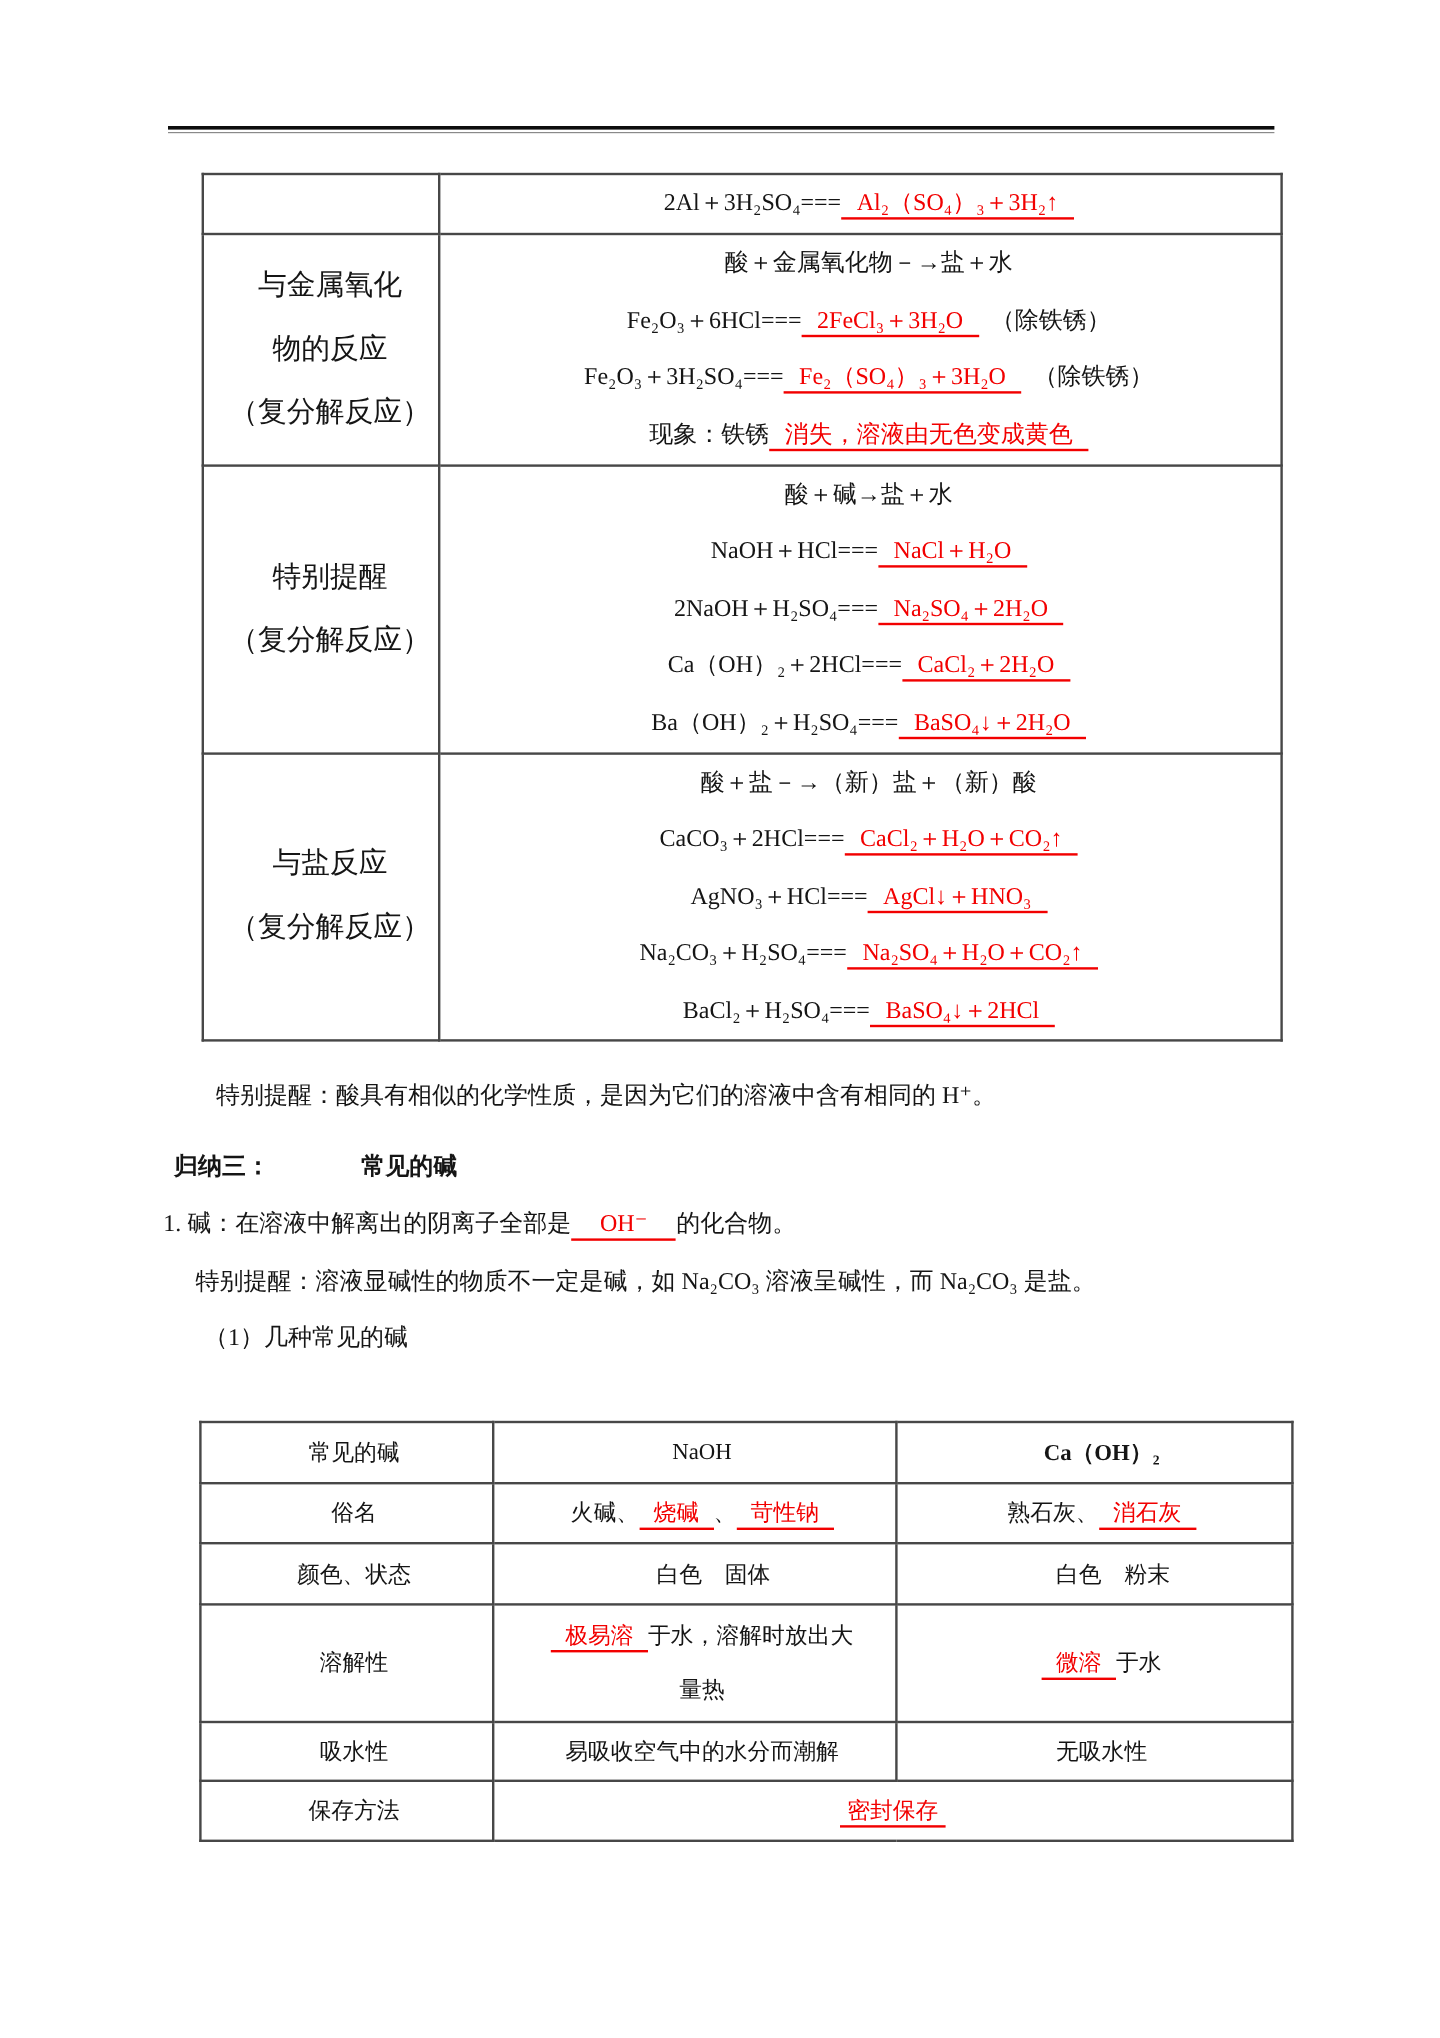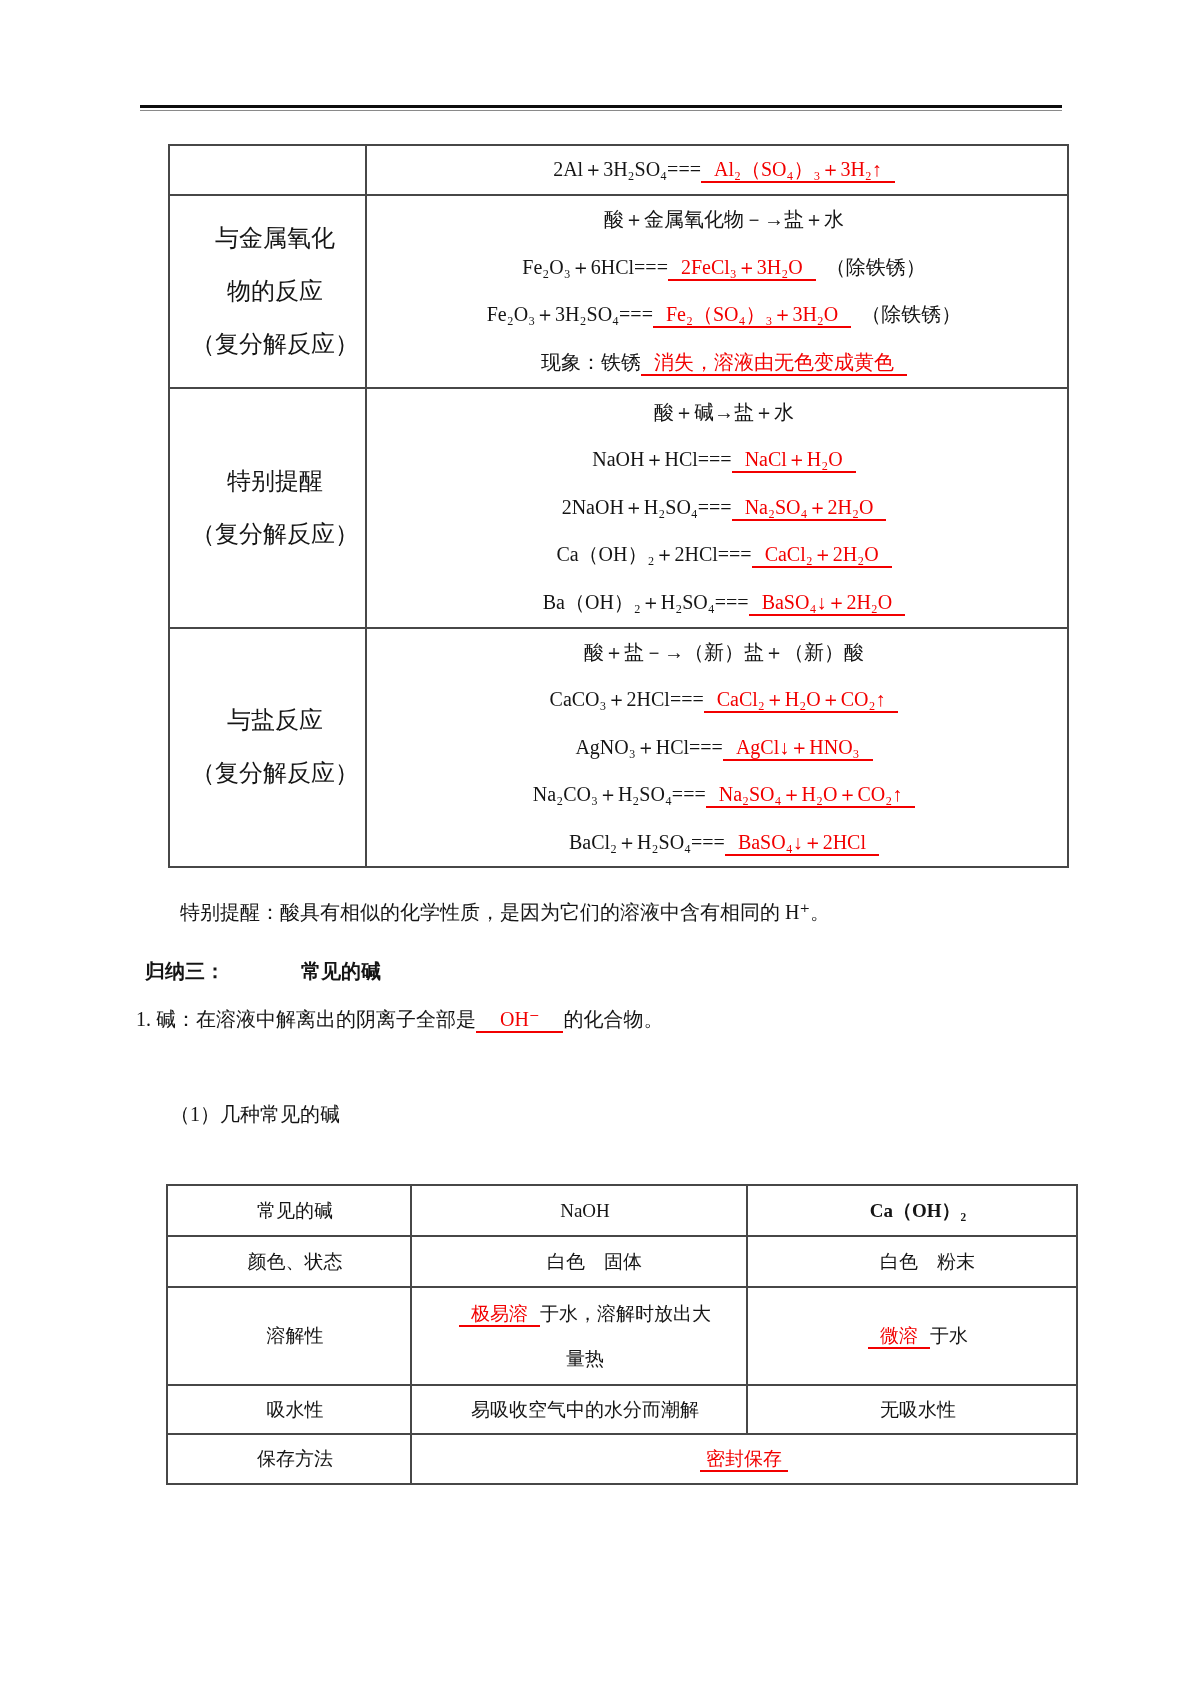--- a/index.html
+++ b/index.html
@@ -117,30 +117,36 @@
   <div class="para" style="left:180px;top:899px;">特别提醒：酸具有相似的化学性质，是因为它们的溶液中含有相同的 H⁺。</div>
 
   <div class="para heading" style="left:145px;top:958px;">
     <span>归纳三：</span><span class="gap"></span><span>常见的碱</span>
   </div>
 
   <div class="para" style="left:136px;top:1006px;">
     <span>1. 碱：在溶液中解离出的阴离子全部是</span><span class="ans" style="padding:0 24px 1px 24px;">OH⁻</span><span>的化合物。</span>
   </div>
 
+  <div class="para" style="left:163px;top:1054px;">特别提醒：溶液显碱性的物质不一定是碱，如 Na₂CO₃ 溶液呈碱性，而 Na₂CO₃ 是盐。</div>
 
   <div class="para" style="left:170px;top:1101px;">（1）几种常见的碱</div>
 
 
   <table class="t2">
     <tbody>
         <tr class="hr1">
       <td class="c1">常见的碱</td>
       <td class="c2">NaOH</td>
       <td class="c3">Ca（OH）₂</td>
+    </tr>
+    <tr class="hr2">
+      <td>俗名</td>
+      <td><span>火碱、</span><span class="ans">烧碱</span><span>、</span><span class="ans">苛性钠</span></td>
+      <td><span>熟石灰、</span><span class="ans">消石灰</span></td>
     </tr>
     <tr class="hr3">
       <td>颜色、状态</td>
       <td>　白色　固体</td>
       <td>　白色　粉末</td>
     </tr>
     <tr class="hr4">
       <td>溶解性</td>
       <td>
         <div class="t2-line"><span class="ans">极易溶</span><span>于水，溶解时放出大</span></div>

